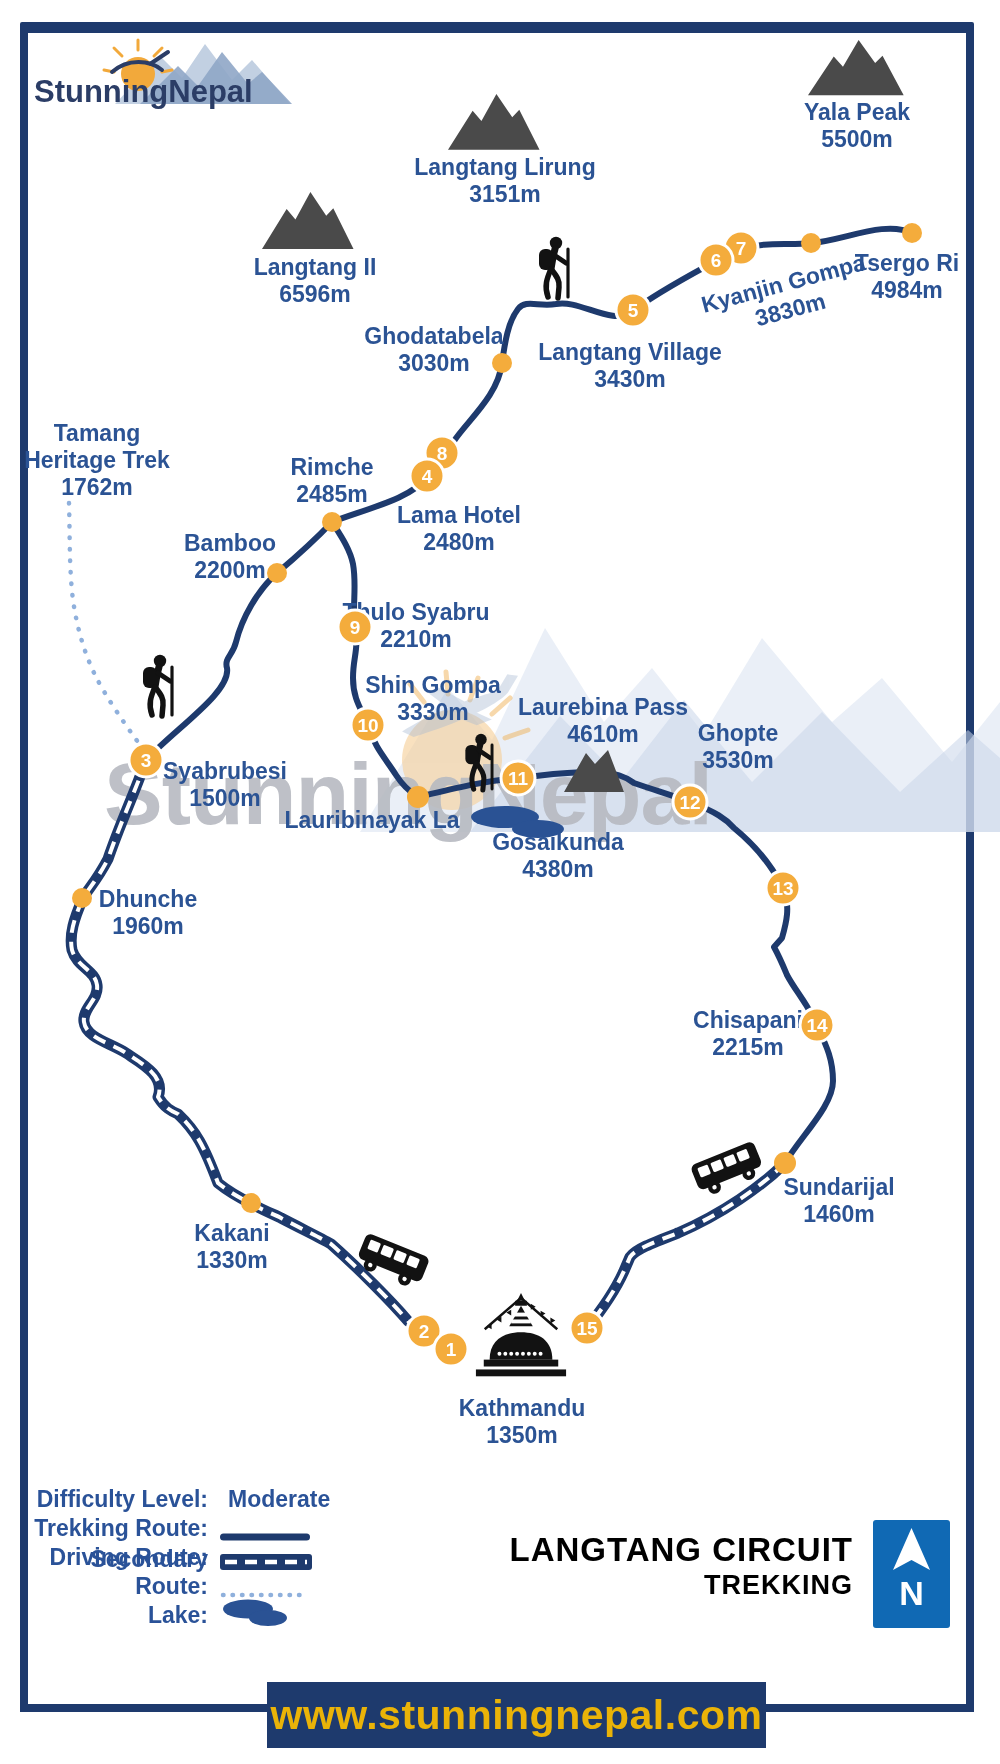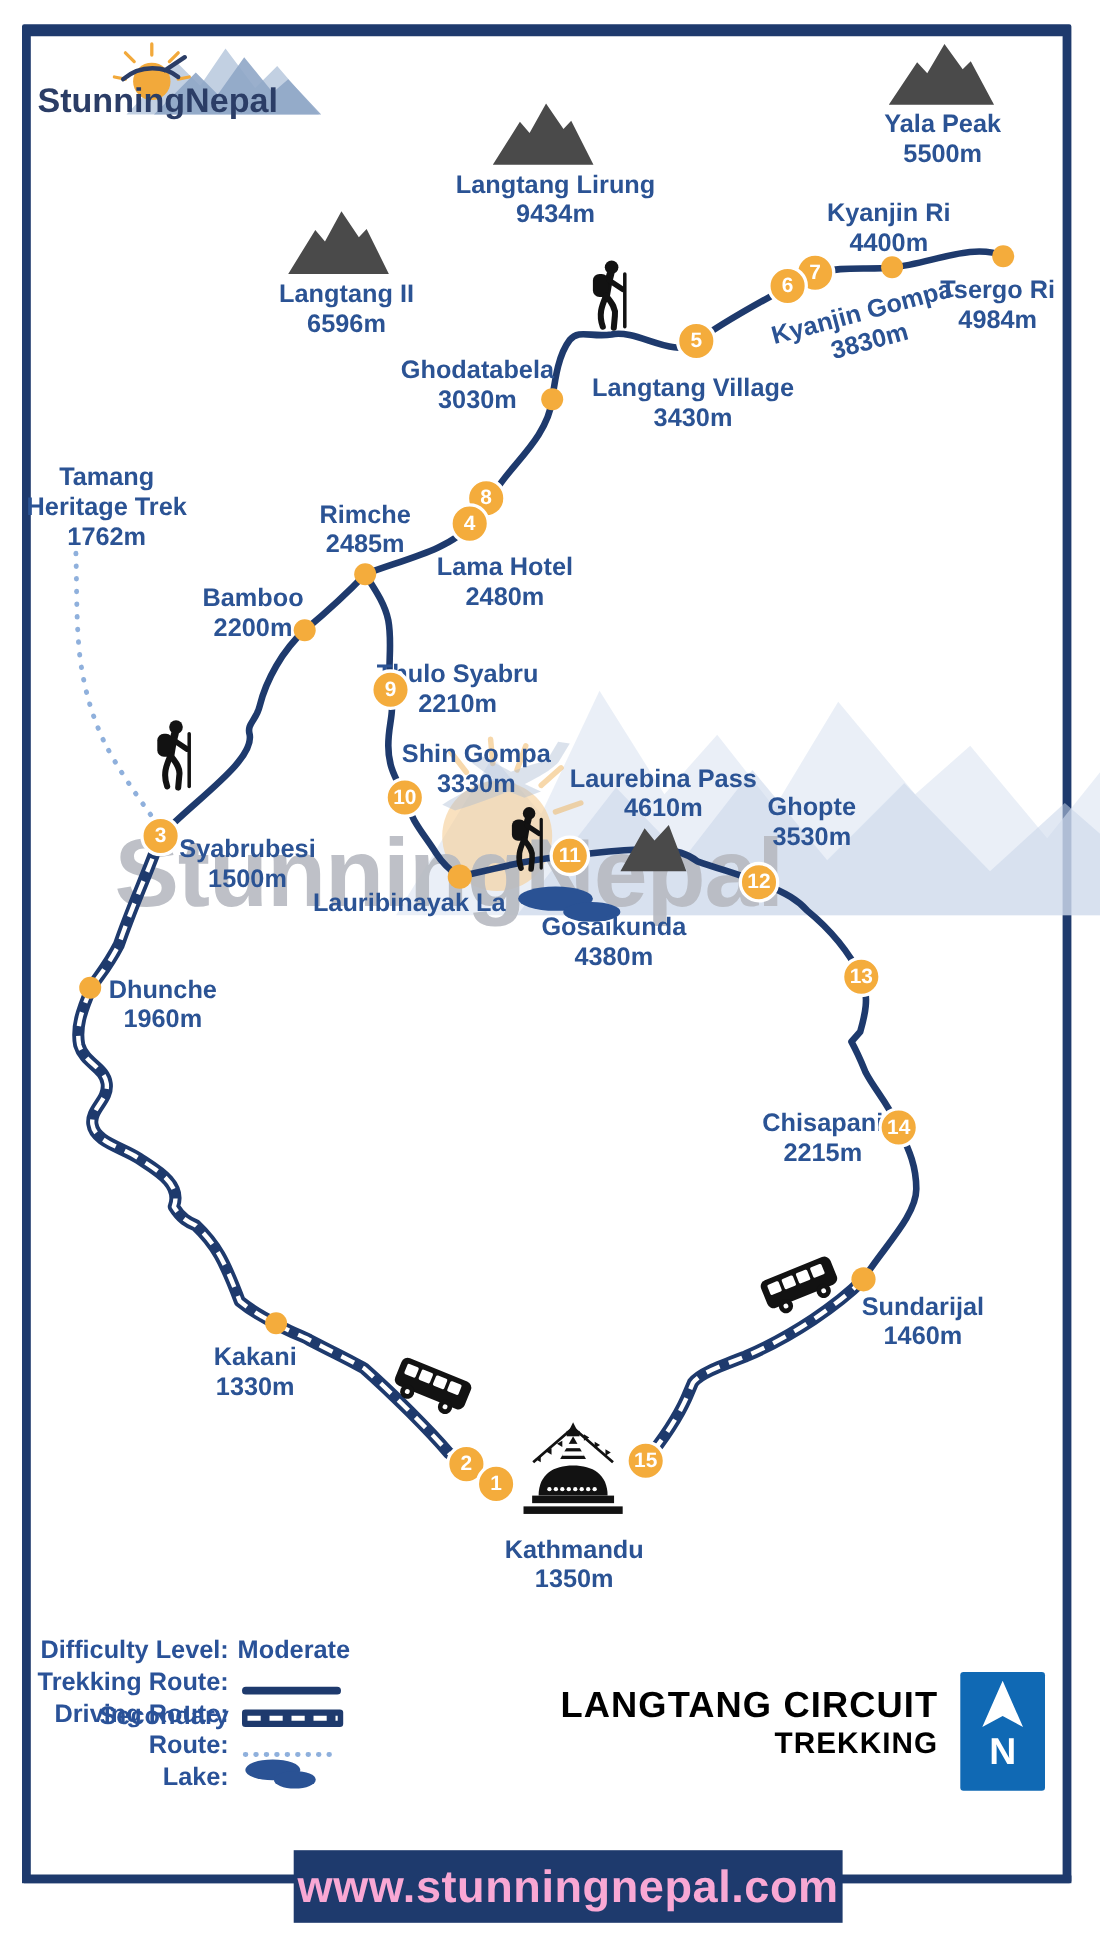--- a/index.html
+++ b/index.html
@@ -18,34 +18,34 @@
   .stop{position:absolute;width:37px;height:37px;box-sizing:border-box;border:3px solid #ffffff;
         border-radius:50%;background:#F4AC3C;color:#ffffff;font-weight:bold;font-size:19px;
         display:flex;align-items:center;justify-content:center;transform:translate(-50%,-50%);z-index:5;}
   
   .logo-text{position:absolute;left:34px;top:74px;font-size:31px;font-weight:bold;color:#2B3D66;
              letter-spacing:0px;z-index:6;}
   
   .legend{position:absolute;left:30px;top:1484px;z-index:6;}
   .lrow{display:flex;align-items:flex-end;height:29px;}
   .llabel{flex:0 0 178px;text-align:right;color:#2A5298;font-weight:bold;font-size:23px;}
-  .lvalue{color:#2A5298;font-weight:bold;font-size:23px;margin-left:8px;}
+  .lvalue{color:#2A5298;font-weight:bold;font-size:23px;margin-left:20px;}
   .lsym{margin-left:10px;display:flex;align-items:center;}
   
   .map-title{position:absolute;right:147px;top:1532px;text-align:right;color:#000000;z-index:6;}
   .map-title .t1{font-size:33px;font-weight:bold;letter-spacing:1px;line-height:36px;}
   .map-title .t2{font-size:27px;font-weight:bold;letter-spacing:1px;line-height:34px;}
   .compass{position:absolute;left:873px;top:1520px;width:77px;height:108px;background:#1069B4;
            border-radius:3px;z-index:6;display:flex;flex-direction:column;align-items:center;}
   .compass .n-label{color:#ffffff;font-size:34px;font-weight:bold;margin-top:-2px;}
   
   .footer-line{position:absolute;left:20px;top:1705px;width:954px;height:7px;background:#1E3A6D;z-index:5;}
   .footer-bar{position:absolute;left:267px;top:1682px;width:499px;height:66px;background:#1E3A6D;z-index:6;
               display:flex;align-items:center;justify-content:center;}
-  .footer-bar span{color:#f9a8d4;font-size:41px;font-weight:bold;letter-spacing:0.5px;}
+  .footer-bar span{color:#eab308;font-size:41px;font-weight:bold;letter-spacing:0.5px;}
 </style>
 </head>
 <body>
 
 <div class="page">
 
   <div class="frame"></div>
 
   <svg class="map-svg" width="1000" height="1764" viewBox="0 0 1000 1764">
     <defs>
@@ -172,33 +172,29 @@
     <use href="#hiker" transform="translate(458,733) scale(0.92)"></use>
     <use href="#bus" transform="translate(694,1152) rotate(-22 34 18)"></use>
     <use href="#bus" transform="translate(358,1244) rotate(22 34 18)"></use>
     <use href="#stupa" transform="translate(472,1293) scale(0.98)"></use>
   </svg>
 
   <div class="logo-text">StunningNepal</div>
 
   <div class="place" style="left:505px;top:154px">
     <span class="pname">Langtang Lirung</span>
-    <span class="pelev">9434m</span>
+    <span class="pelev">3151m</span>
   </div>
   <div class="place" style="left:857px;top:99px">
     <span class="pname">Yala Peak</span>
     <span class="pelev">5500m</span>
   </div>
   <div class="place" style="left:315px;top:254px">
     <span class="pname">Langtang II</span>
     <span class="pelev">6596m</span>
-  </div>
-  <div class="place" style="left:808px;top:180px">
-    <span class="pname">Kyanjin Ri</span>
-    <span class="pelev">4400m</span>
   </div>
   <div class="place" style="left:907px;top:250px">
     <span class="pname">Tsergo Ri</span>
     <span class="pelev">4984m</span>
   </div>
   <div class="place rotated" style="left:787px;top:270px">
     <span class="pname">Kyanjin Gompa</span>
     <span class="pelev">3830m</span>
   </div>
   <div class="place" style="left:630px;top:339px">

